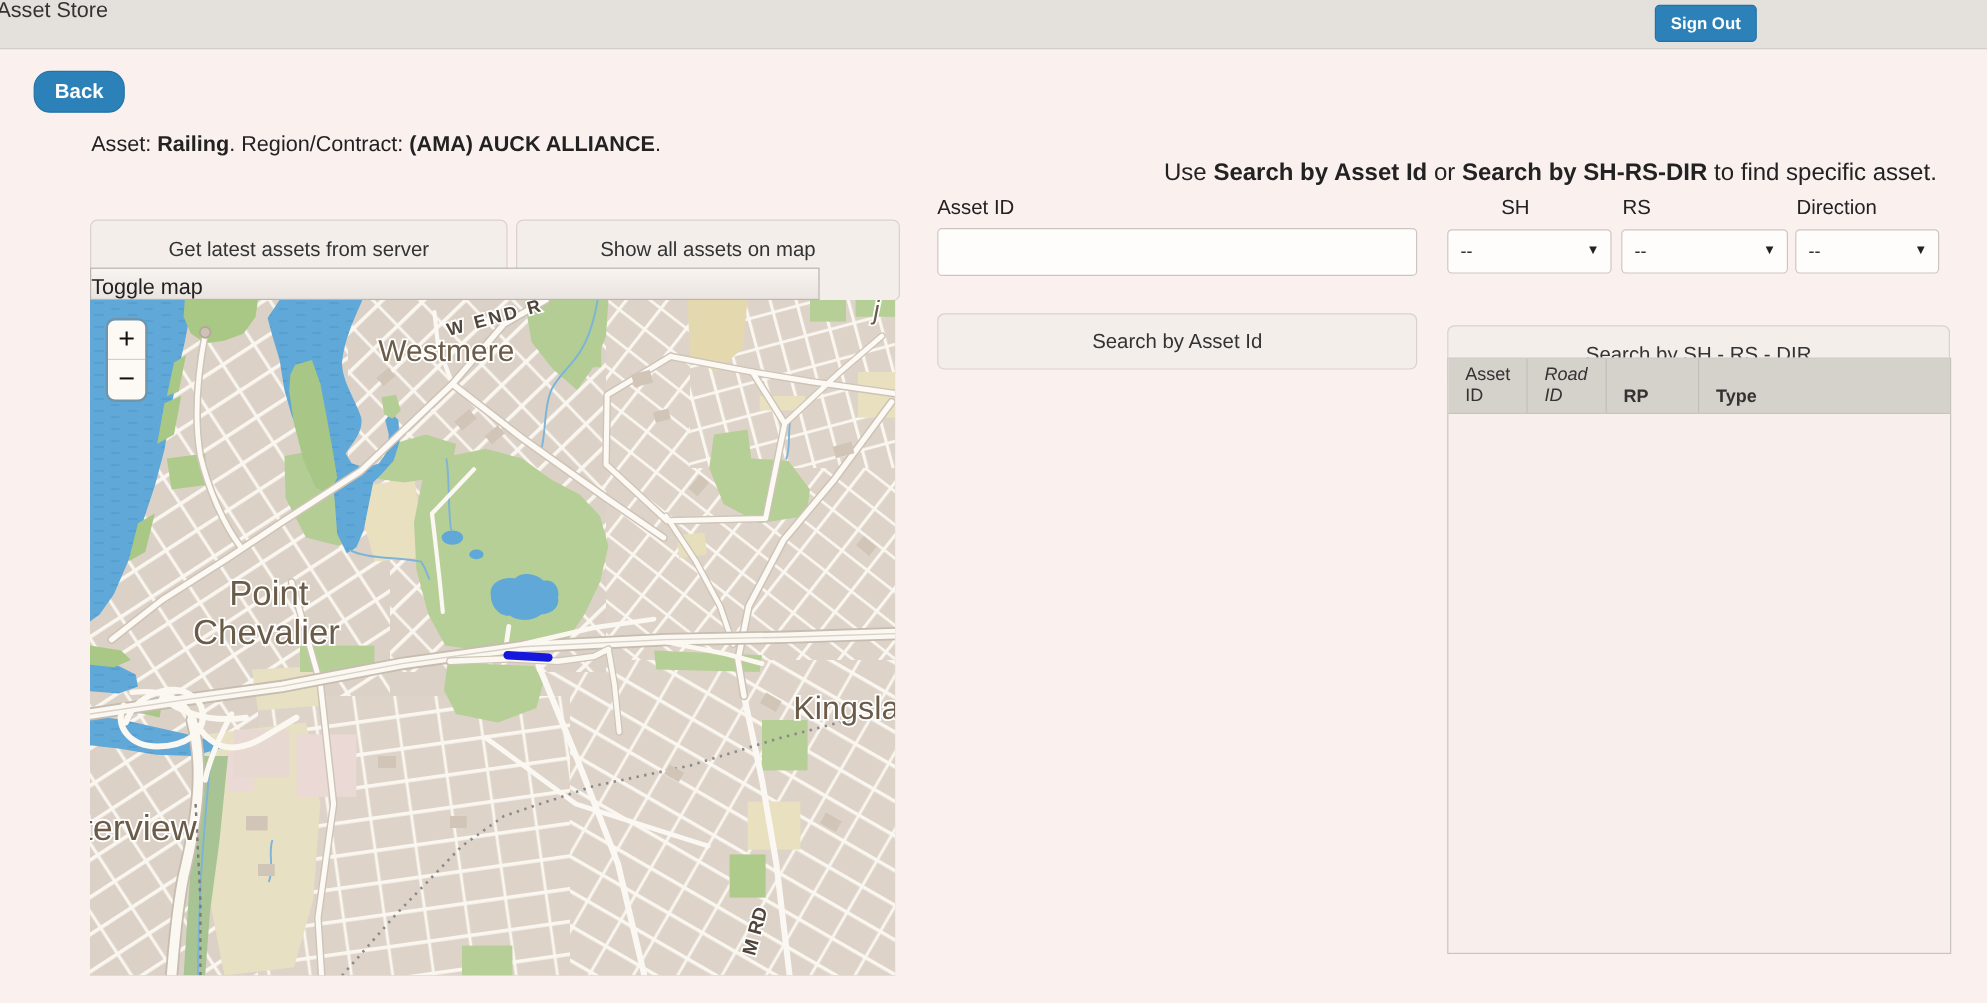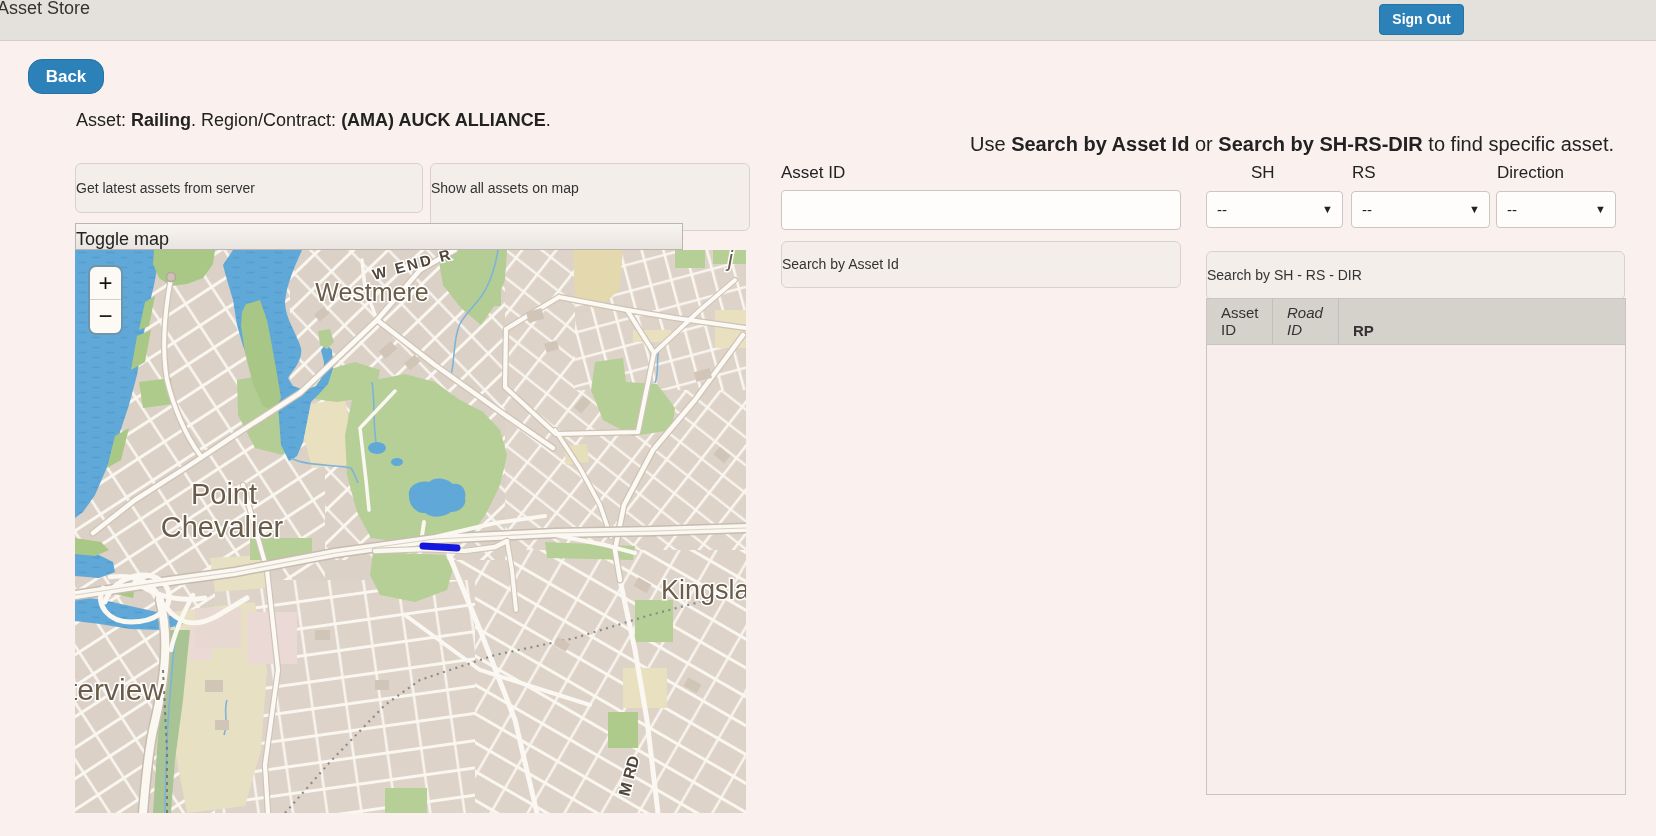--- a/index.html
+++ b/index.html
@@ -5,21 +5,21 @@
   * { margin:0; padding:0; box-sizing:border-box; }
   html,body { width:1656px; height:836px; overflow:hidden; }
   body { font-family:"Liberation Sans", sans-serif; background:#faf1ee; position:relative; }
   .topbar { position:absolute; left:0; top:0; width:1656px; height:41px; background:#e4e1dc; border-bottom:1px solid #d2cfca; }
   .brand { position:absolute; left:-3px; top:-2px; font-size:18px; color:#333; }
   .btn-blue { position:absolute; background:#2c81b8; color:#fff; font-weight:bold; text-align:center; border:1px solid #2273a6; }
   #signout { left:1379px; top:4px; width:85px; height:31px; line-height:29px; font-size:14px; border-radius:4px; }
   #back { left:28px; top:59px; width:76px; height:35px; line-height:33px; font-size:17px; border-radius:14px; }
   #assetline { position:absolute; left:76px; top:110px; font-size:18px; color:#222; }
   #hint { position:absolute; top:133px; right:42px; font-size:20px; color:#222; white-space:nowrap; }
-  .wbtn { position:absolute; background:#f3eeea; border:1px solid #d9d2cc; border-radius:6px; color:#333; font-size:14px; }
+  .wbtn { position:absolute; background:#f3eeea; border:1px solid #d9d2cc; border-radius:6px; color:#333; text-align:center; font-size:17px;margin-top:20px; }
   #b1 { left:75px; top:163px; width:348px; height:50px; line-height:48px; }
   #b2 { left:430px; top:163px; width:320px; height:68px; line-height:48px; }
   #toggle { position:absolute; left:75px; top:223px; width:608px; height:27px; background:linear-gradient(#f8f4f1,#e9e4df); border:1px solid #b9b5b0; font-size:18px; color:#222; line-height:31px; }
   #map { position:absolute; left:75px; top:250px; width:671px; height:563px; background:#dbd1c7; overflow:hidden; }
   .lbl { position:absolute; font-size:17px; color:#222; }
   .inp { position:absolute; background:#fffdfc; border:1px solid #ccc6c1; border-radius:4px; }
   #assetidlbl { left:781px; top:163px; }
   #assetidinp { left:781px; top:190px; width:400px; height:40px; }
   #searchid { left:781px; top:241px; width:400px; height:47px; line-height:45px; }
   #shlbl { left:1207px; top:163px;margin-left:44px; }
@@ -267,14 +267,15 @@
   <div class="lbl" id="dirlbl">Direction</div>
   <div class="sel" id="sh">--<span class="arr">▼</span></div>
   <div class="sel" id="rs">--<span class="arr">▼</span></div>
   <div class="sel" id="dir">--<span class="arr">▼</span></div>
   <div class="wbtn" id="searchsh">Search by SH - RS - DIR</div>
   <div id="tbl">
     <div class="hdr">
       <div class="c1">Asset ID</div>
       <div class="c2">Road ID</div>
       <div class="c3 bot">RP</div>
+      <div class="c4 bot">Type</div>
     </div>
   </div>
 
 </body></html>

